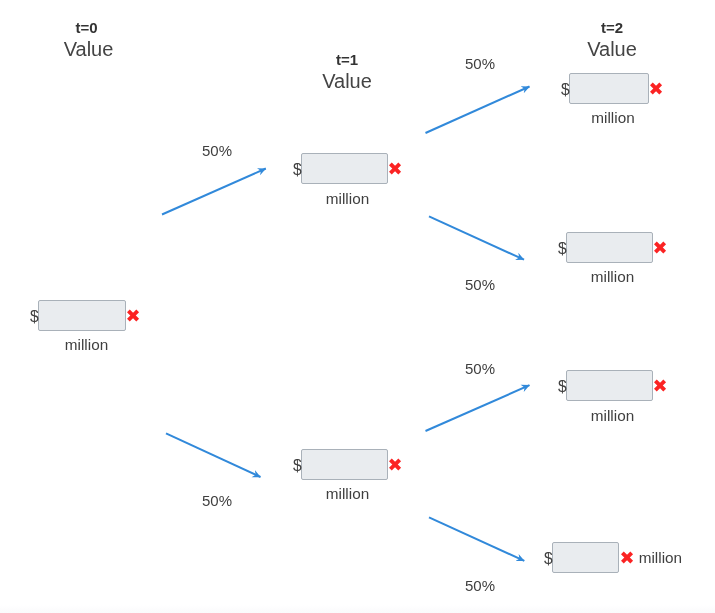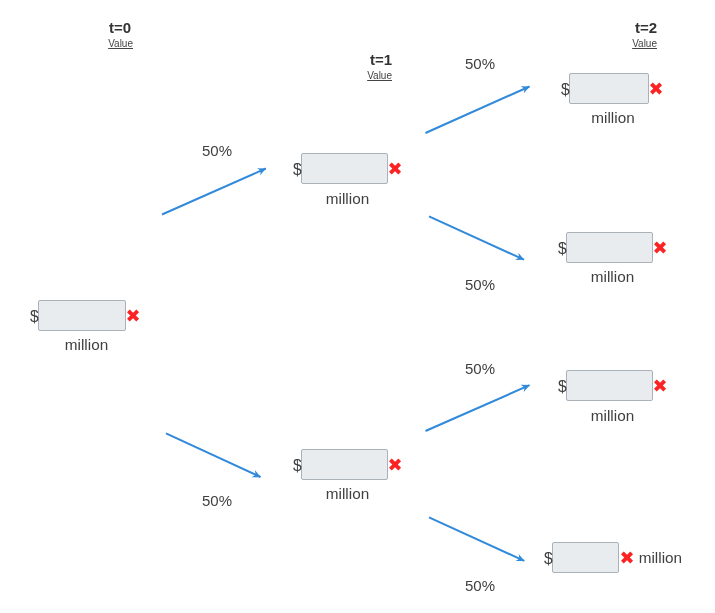--- a/index.html
+++ b/index.html
@@ -5,23 +5,23 @@
 <style>
   html,body{margin:0;padding:0;}
   body{
     width:715px;height:613px;background:#ffffff;
     font-family:"Liberation Sans",sans-serif;
     color:#3f3f3f;overflow:hidden;position:relative;
     -webkit-font-smoothing:antialiased;
   }
   #stage{position:absolute;left:0;top:0;width:715px;height:613px;}
 
-  .colhead{position:absolute;text-align:right;line-height:1;}
+  .colhead{position:absolute;text-align:center;line-height:1;}
   .colhead .t{font-weight:bold;font-size:15px;color:#333;display:block;letter-spacing:0;position:relative;}
-  .colhead .v{font-size:10px;color:#444;display:block;margin-top:4px;text-decoration:underline;}
+  .colhead .v{font-size:20px;color:#444;display:block;margin-top:4px;}
 
   .node{position:absolute;}
   .noderow{display:flex;align-items:center;}
   .dollar{font-size:15.6px;color:#3f3f3f;line-height:1;margin-right:-0.6px;position:relative;top:1px;}
   .inp{
     background:#e9ecef;border:1px solid #a9b1b9;border-radius:2px;
     box-sizing:border-box;display:block;padding:0 6px;margin:0;
     font-family:"Liberation Sans",sans-serif;font-size:15.3px;color:#3f3f3f;
     outline:none;
   }

